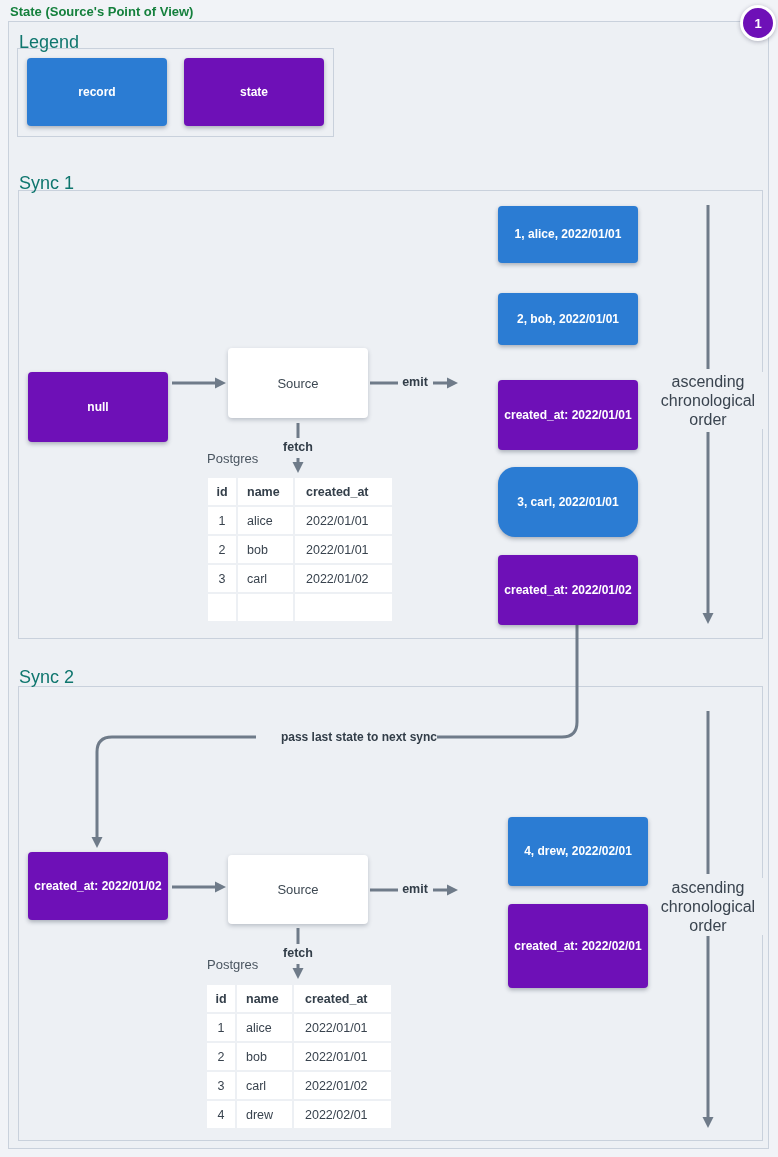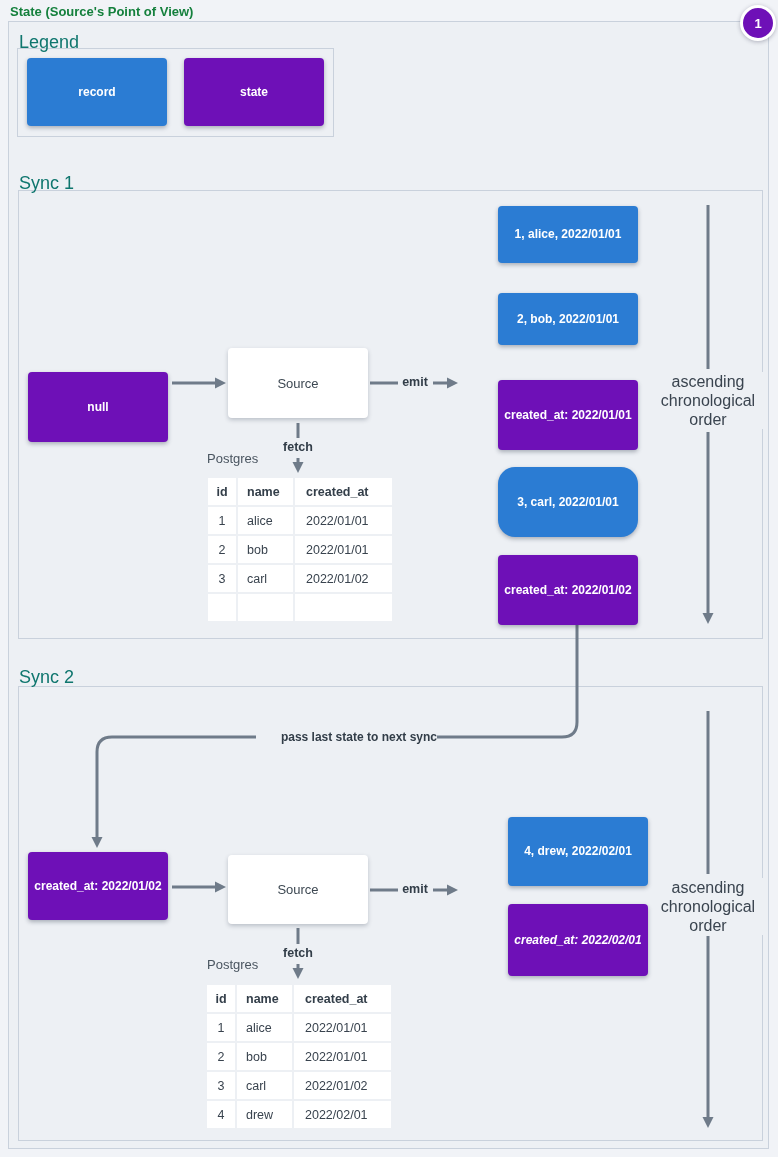--- a/index.html
+++ b/index.html
@@ -33,21 +33,21 @@
   .s1-input{left:28px;top:348px;height:70px;margin-top:24px;}
   .s1-source{left:228px;top:348px;width:140px;height:70px;}
   .e1-0{left:498px;top:206px;height:57px;}
   .e1-1{left:498px;top:293px;height:52px;}
   .e1-2{left:498px;top:380px;height:70px;}
   .e1-3{left:498px;top:467px;height:70px;border-radius:17px;}
   .e1-4{left:498px;top:555px;height:70px;}
   .s2-input{left:28px;top:852px;height:68px;}
   .s2-source{left:228px;top:855px;width:140px;height:69px;}
   .e2-0{left:508px;top:817px;height:69px;}
-  .e2-1{left:508px;top:904px;height:72px;font-style:italic;}
+  .e2-1{left:508px;top:904px;height:84px;}
 
   .small-label{position:absolute;font-size:12.5px;font-weight:600;color:#323d48;z-index:3;}
   .emit1{left:396px;top:375px;width:38px;text-align:center;}
   .emit2{left:396px;top:882px;width:38px;text-align:center;}
   .fetch1{left:276px;top:440px;width:44px;text-align:center;}
   .fetch2{left:276px;top:946px;width:44px;text-align:center;}
   .db-label{position:absolute;font-size:13px;color:#4a5560;z-index:3;}
   .pg1{left:207px;top:451px;}
   .pg2{left:207px;top:957px;}
   .order-note{position:absolute;width:110px;text-align:center;font-size:16px;font-weight:500;

